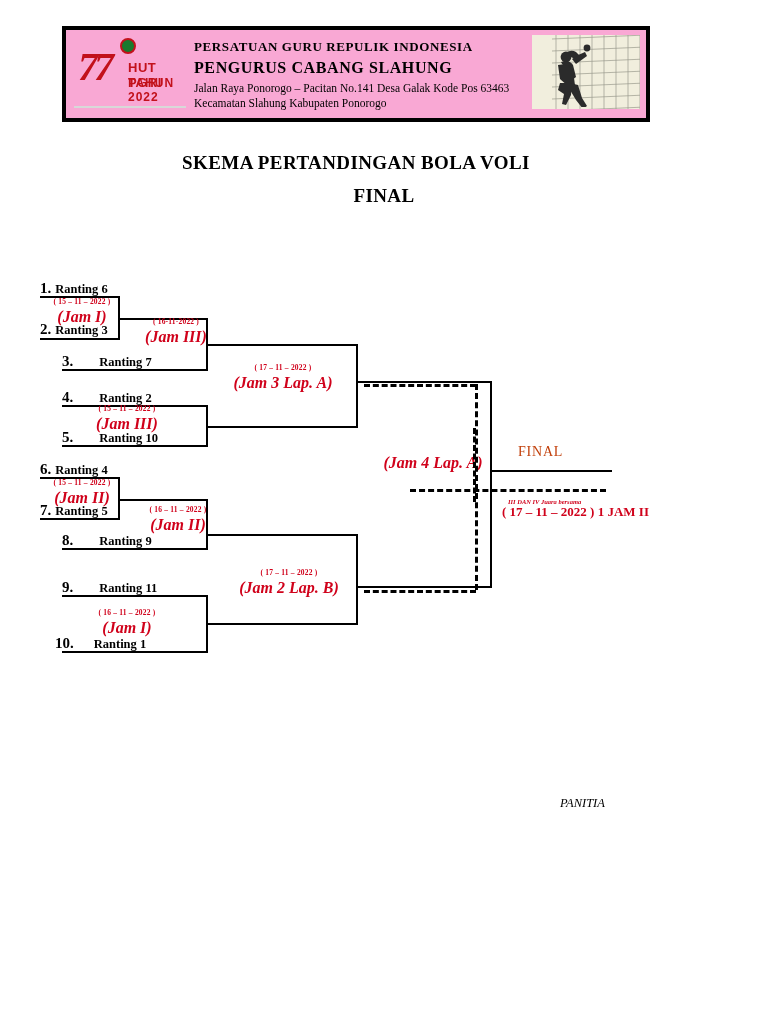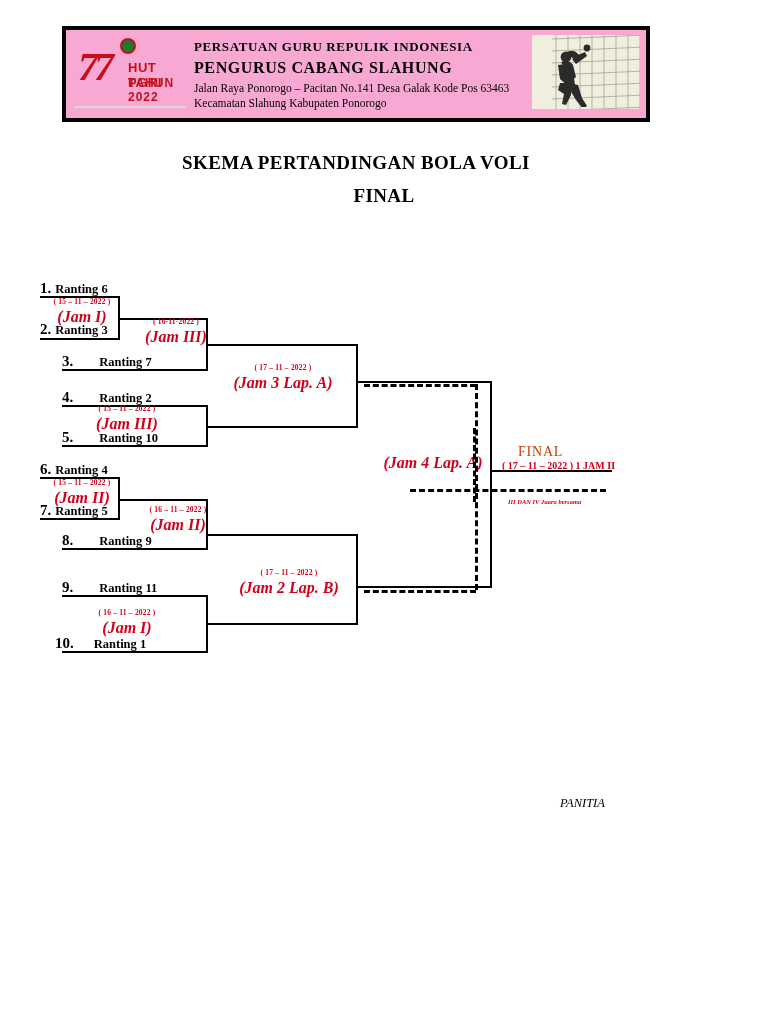--- a/index.html
+++ b/index.html
@@ -71,22 +71,22 @@
 
   .dash-h{position:absolute;height:0;border-top:3px dashed #000;}
   .dash-v{position:absolute;width:0;border-left:3px dashed #000;}
 
   .mlabel{position:absolute;color:#d0021b;text-align:center;white-space:nowrap;}
   .mlabel .dt{font-size:7.5px;font-weight:bold;letter-spacing:.2px;}
   .mlabel .jm{font-size:16px;font-weight:bold;font-style:italic;margin-top:2px;}
 
   .final-word{position:absolute;color:#c2410c;font-weight:normal;font-size:14px;
     letter-spacing:.8px;}
-  .final-sub{position:absolute;color:#d0021b;font-weight:bold;font-size:10px;
-    white-space:nowrap;}
+  .final-sub{position:absolute;color:#d0021b;font-weight:bold;font-size:13px;
+    white-space:nowrap;margin-top:44px;}
   .third-sub{position:absolute;color:#d0021b;font-weight:bold;font-size:6.5px;
     font-style:italic;white-space:nowrap;}
 
   
   .foot1{position:absolute;left:0;top:714px;width:768px;text-align:center;
     font-size:15px;font-weight:bold;font-style:italic;letter-spacing:.3px;}
   .foot2{position:absolute;left:560px;top:796px;font-size:12.5px;font-style:italic;}
 </style>
 </head>
 <body>

